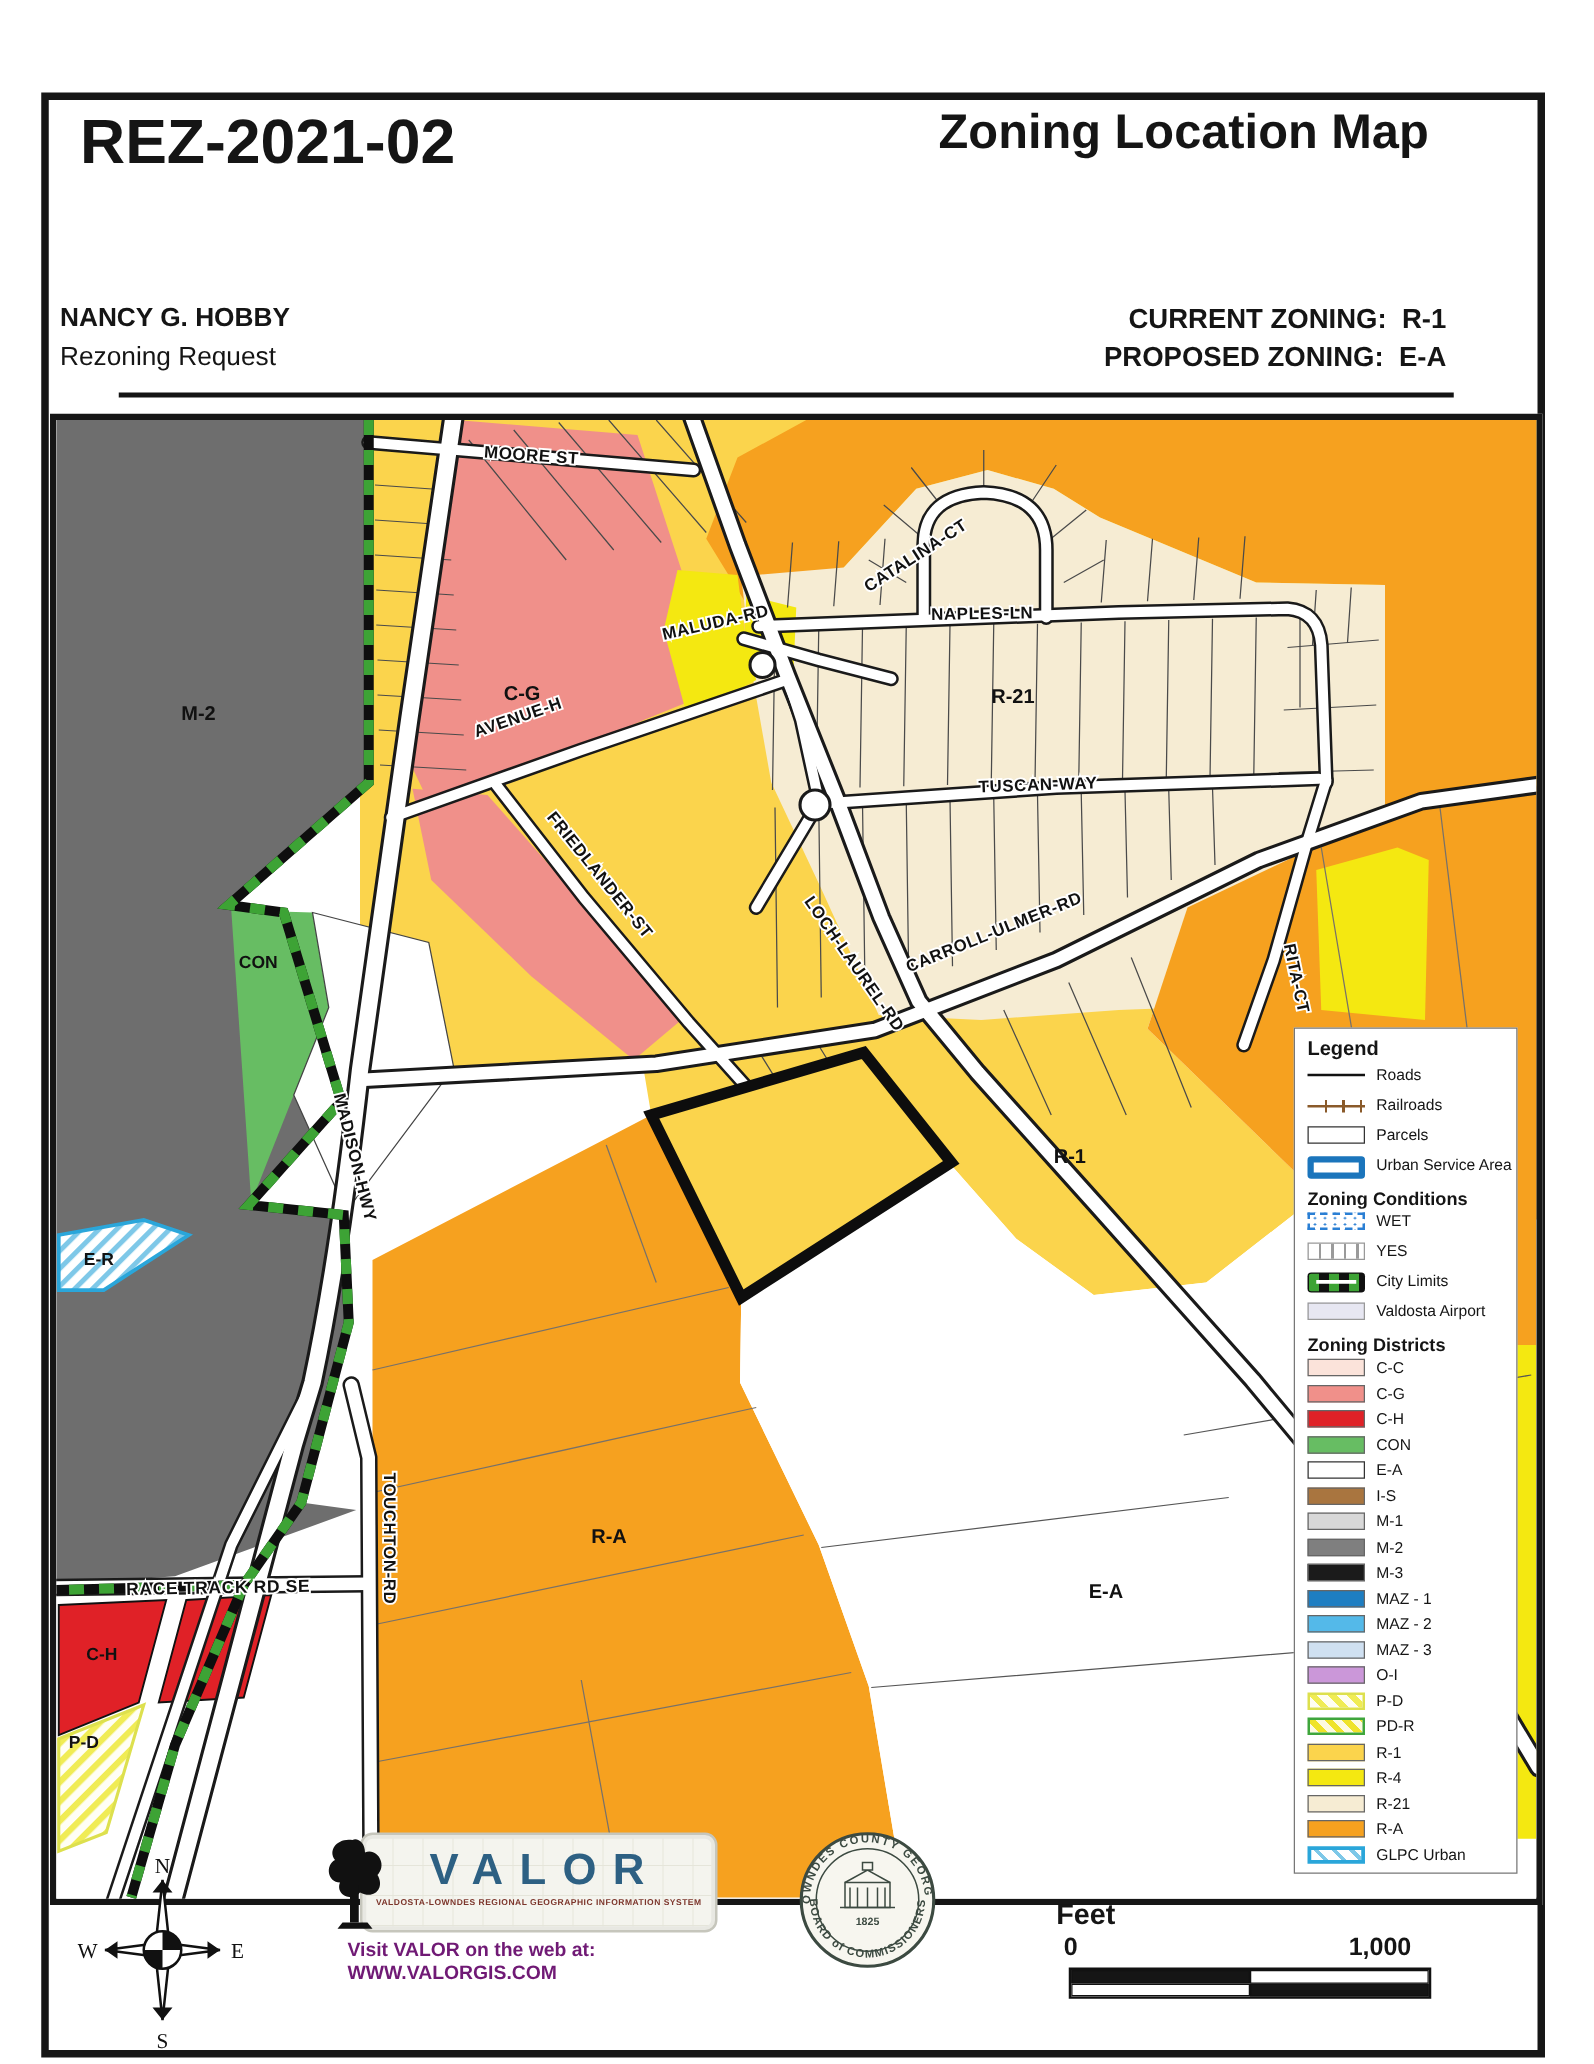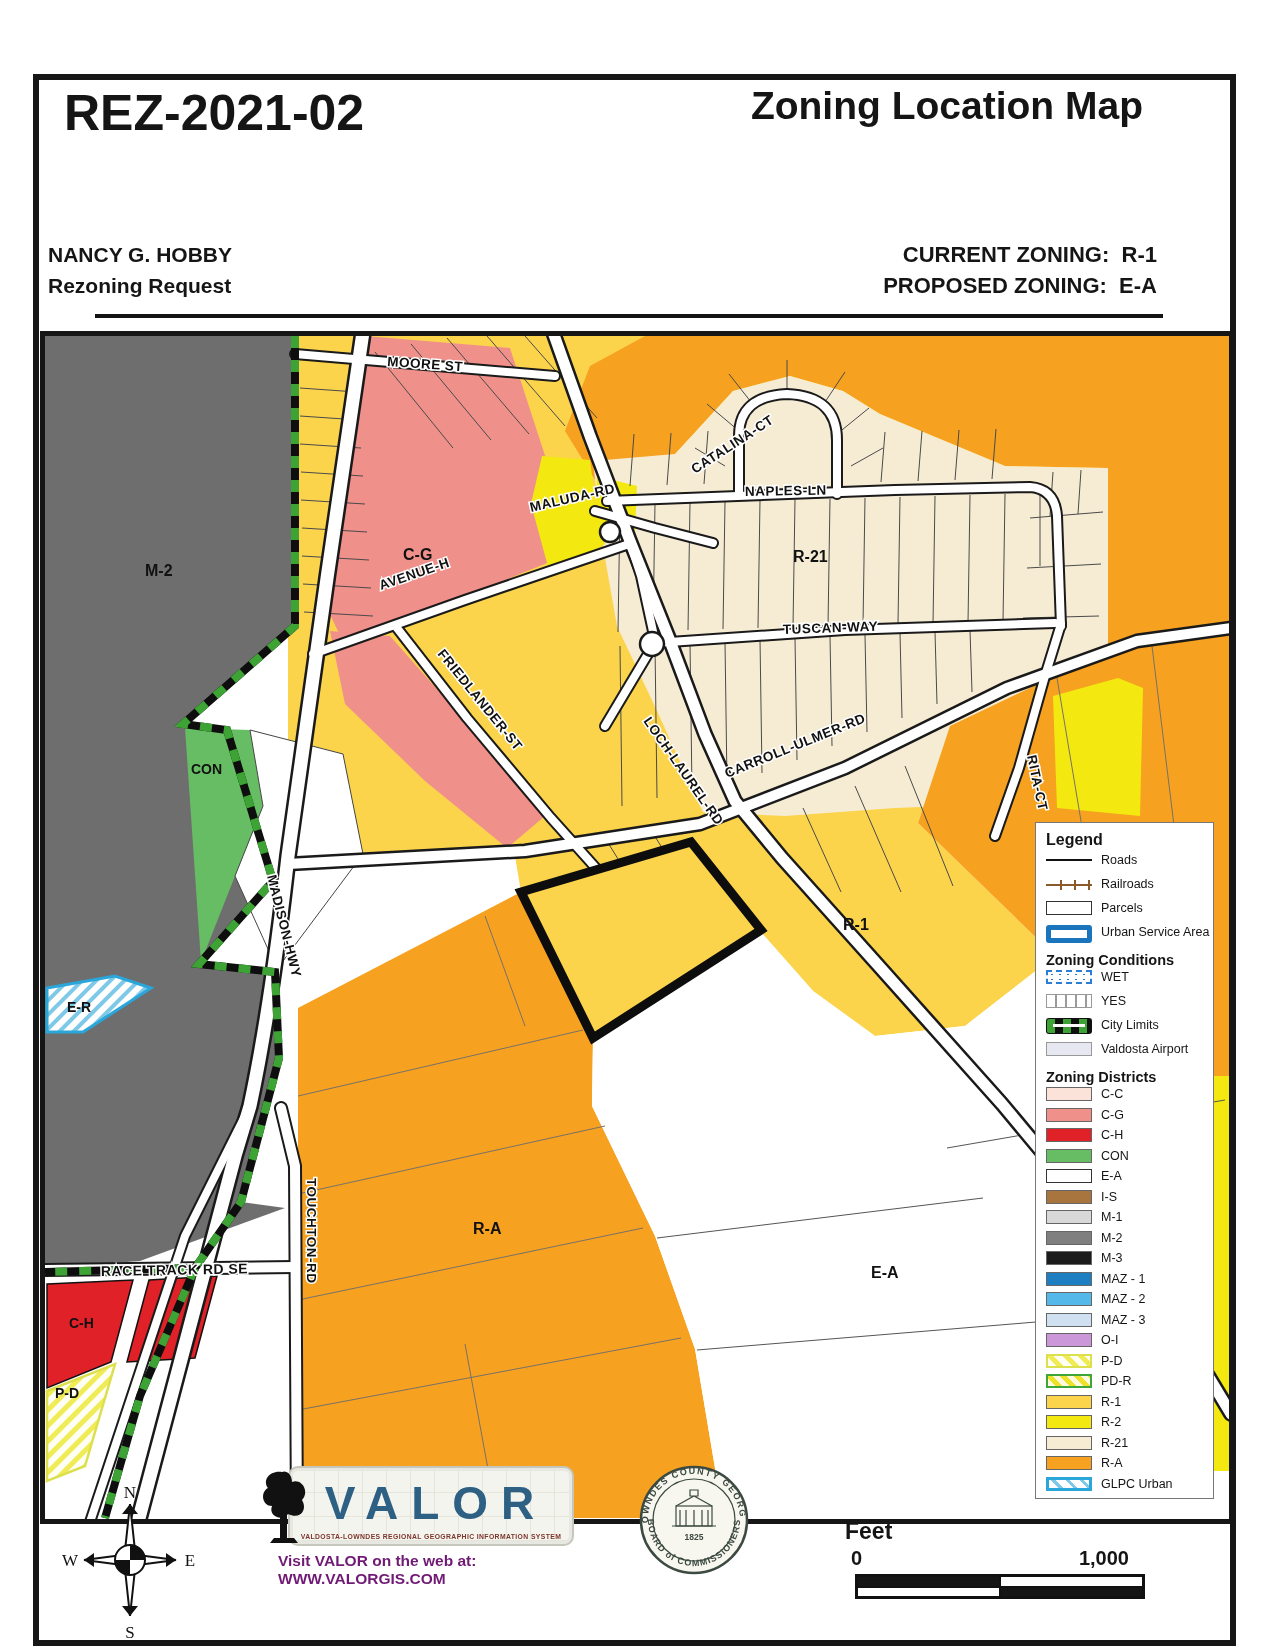--- a/index.html
+++ b/index.html
@@ -3,21 +3,21 @@
 <meta charset="utf-8">
 <style>
   html,body{margin:0;padding:0}
   body{width:1275px;height:1651px;position:relative;background:#fff;
        font-family:"Liberation Sans",sans-serif;color:#151515;overflow:hidden}
   .frame{position:absolute;left:33px;top:74px;width:1203px;height:1572px;
          border:6px solid #161616;box-sizing:border-box;pointer-events:none}
   .case-no{position:absolute;left:64px;top:84px;font-size:50px;font-weight:bold;letter-spacing:0px}
   .doc-title{position:absolute;right:132px;top:84px;font-size:39px;font-weight:bold}
   .applicant{position:absolute;left:48px;top:243px;font-size:21px;font-weight:bold}
-  .request{position:absolute;left:48px;top:274px;font-size:21px;font-weight:bold}
+  .request{position:absolute;left:48px;top:274px;font-size:21px;font-weight:normal}
   .zline{position:absolute;right:118px;font-size:22px;font-weight:bold;text-align:left;white-space:pre}
   .zline.cur{top:242px}.zline.prop{top:273px}
   .hr{position:absolute;left:95px;top:314px;width:1068px;height:4px;background:#141414}
   .map-box{position:absolute;left:40px;top:331px;width:1194px;height:1193px;
            border:5px solid #161616;box-sizing:border-box;background:#fff}
   .mapsvg{position:absolute;left:0;top:0;width:1184px;height:1183px}
   svg text{font-family:"Liberation Sans",sans-serif}
   .street{font-size:13.5px;font-weight:bold;fill:#111;stroke:#fff;stroke-width:3px;paint-order:stroke;letter-spacing:.5px}
   .zone{font-size:16px;font-weight:bold;fill:#111}
   .zone.sm{font-size:14px}
@@ -49,21 +49,21 @@
   .sw.pdr{background:repeating-linear-gradient(45deg,#fdfae0 0 5px,#efe32a 5px 10px);border:2px solid #3fa63c}
   .sw.glpc{background:repeating-linear-gradient(45deg,#fff 0 7px,#7ec8e8 7px 10px);border:3px solid #2aa6da}
   
   .compass{position:absolute;left:62px;top:1478px}
   .compass text{font-family:"Liberation Serif",serif;font-size:17px;fill:#111}
   .valor-wrap{position:absolute;left:272px;top:1466px;width:300px}
   .valor-box{position:relative;width:282px;height:76px;margin-left:16px;border:2px solid #c6c6bc;border-radius:10px;
       box-shadow:0 0 0 3px #e8e8e2 inset;background:#f4f4ee;
       background-image:linear-gradient(#e5e5da 1px,transparent 1px),linear-gradient(90deg,#e5e5da 1px,transparent 1px);
       background-size:24px 24px;text-align:center;overflow:hidden}
-  .valor-name{font-size:46px;font-weight:bold;letter-spacing:13px;color:#2d6083;margin-top:8px;text-indent:10px}
+  .valor-name{font-size:35px;font-weight:bold;letter-spacing:13px;color:#2d6083;margin-top:8px;text-indent:10px}
   .valor-sub{font-size:6.8px;font-weight:bold;letter-spacing:.4px;color:#7c352b;margin-top:3px}
   .valor-tree{position:absolute;left:-14px;top:2px}
   .valor-web{margin-top:6px;margin-left:6px;font-size:15.5px;font-weight:bold;color:#701a75}
   .seal{position:absolute;left:638px;top:1464px}
   .scale{position:absolute;left:845px;top:1518px;width:312px}
   .scale-title{text-align:left;font-size:23px;font-weight:bold;margin-bottom:2px}
   .scale-nums{display:flex;justify-content:space-between;font-size:20px;font-weight:bold;padding:0 28px 0 6px}
   .scalebar{margin-top:4px;margin-left:10px;width:290px;height:25px;border:2px solid #111;box-sizing:border-box;
       display:grid;grid-template-columns:1fr 1fr;grid-template-rows:1fr 1fr}
   .scalebar .c{border:0.5px solid #111}
@@ -313,21 +313,21 @@
     <div class="lg-row sm">
       <span class="sw pdr"></span>
       <span class="lg-label">PD-R</span>
     </div>
     <div class="lg-row sm">
       <span class="sw" style="background: rgb(251, 212, 76);"></span>
       <span class="lg-label">R-1</span>
     </div>
     <div class="lg-row sm">
       <span class="sw" style="background: rgb(244, 232, 17);"></span>
-      <span class="lg-label">R-2</span>
+      <span class="lg-label">R-4</span>
     </div>
     <div class="lg-row sm">
       <span class="sw" style="background: rgb(246, 236, 211);"></span>
       <span class="lg-label">R-21</span>
     </div>
     <div class="lg-row sm">
       <span class="sw" style="background: rgb(246, 161, 31);"></span>
       <span class="lg-label">R-A</span>
     </div>
     <div class="lg-row sm">

